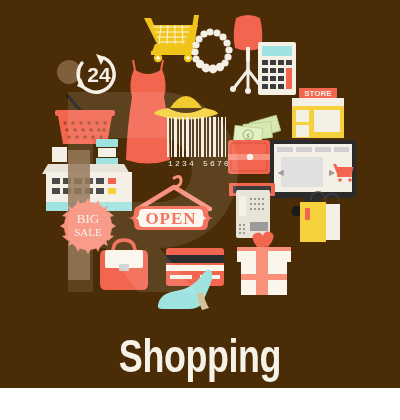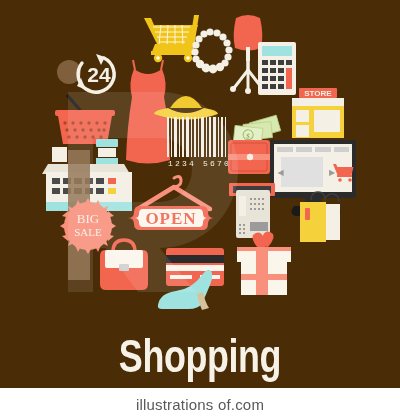--- a/index.html
+++ b/index.html
@@ -395,16 +395,15 @@
         </g>
 
       </g>
     </svg>
 
     <div id="title">Shopping</div>
 
   </div>
 
   <div id="footer">
-    <span class="f-txt">illustrations of.com</span>
   </div>
 
 </div>
 
 </body></html>

